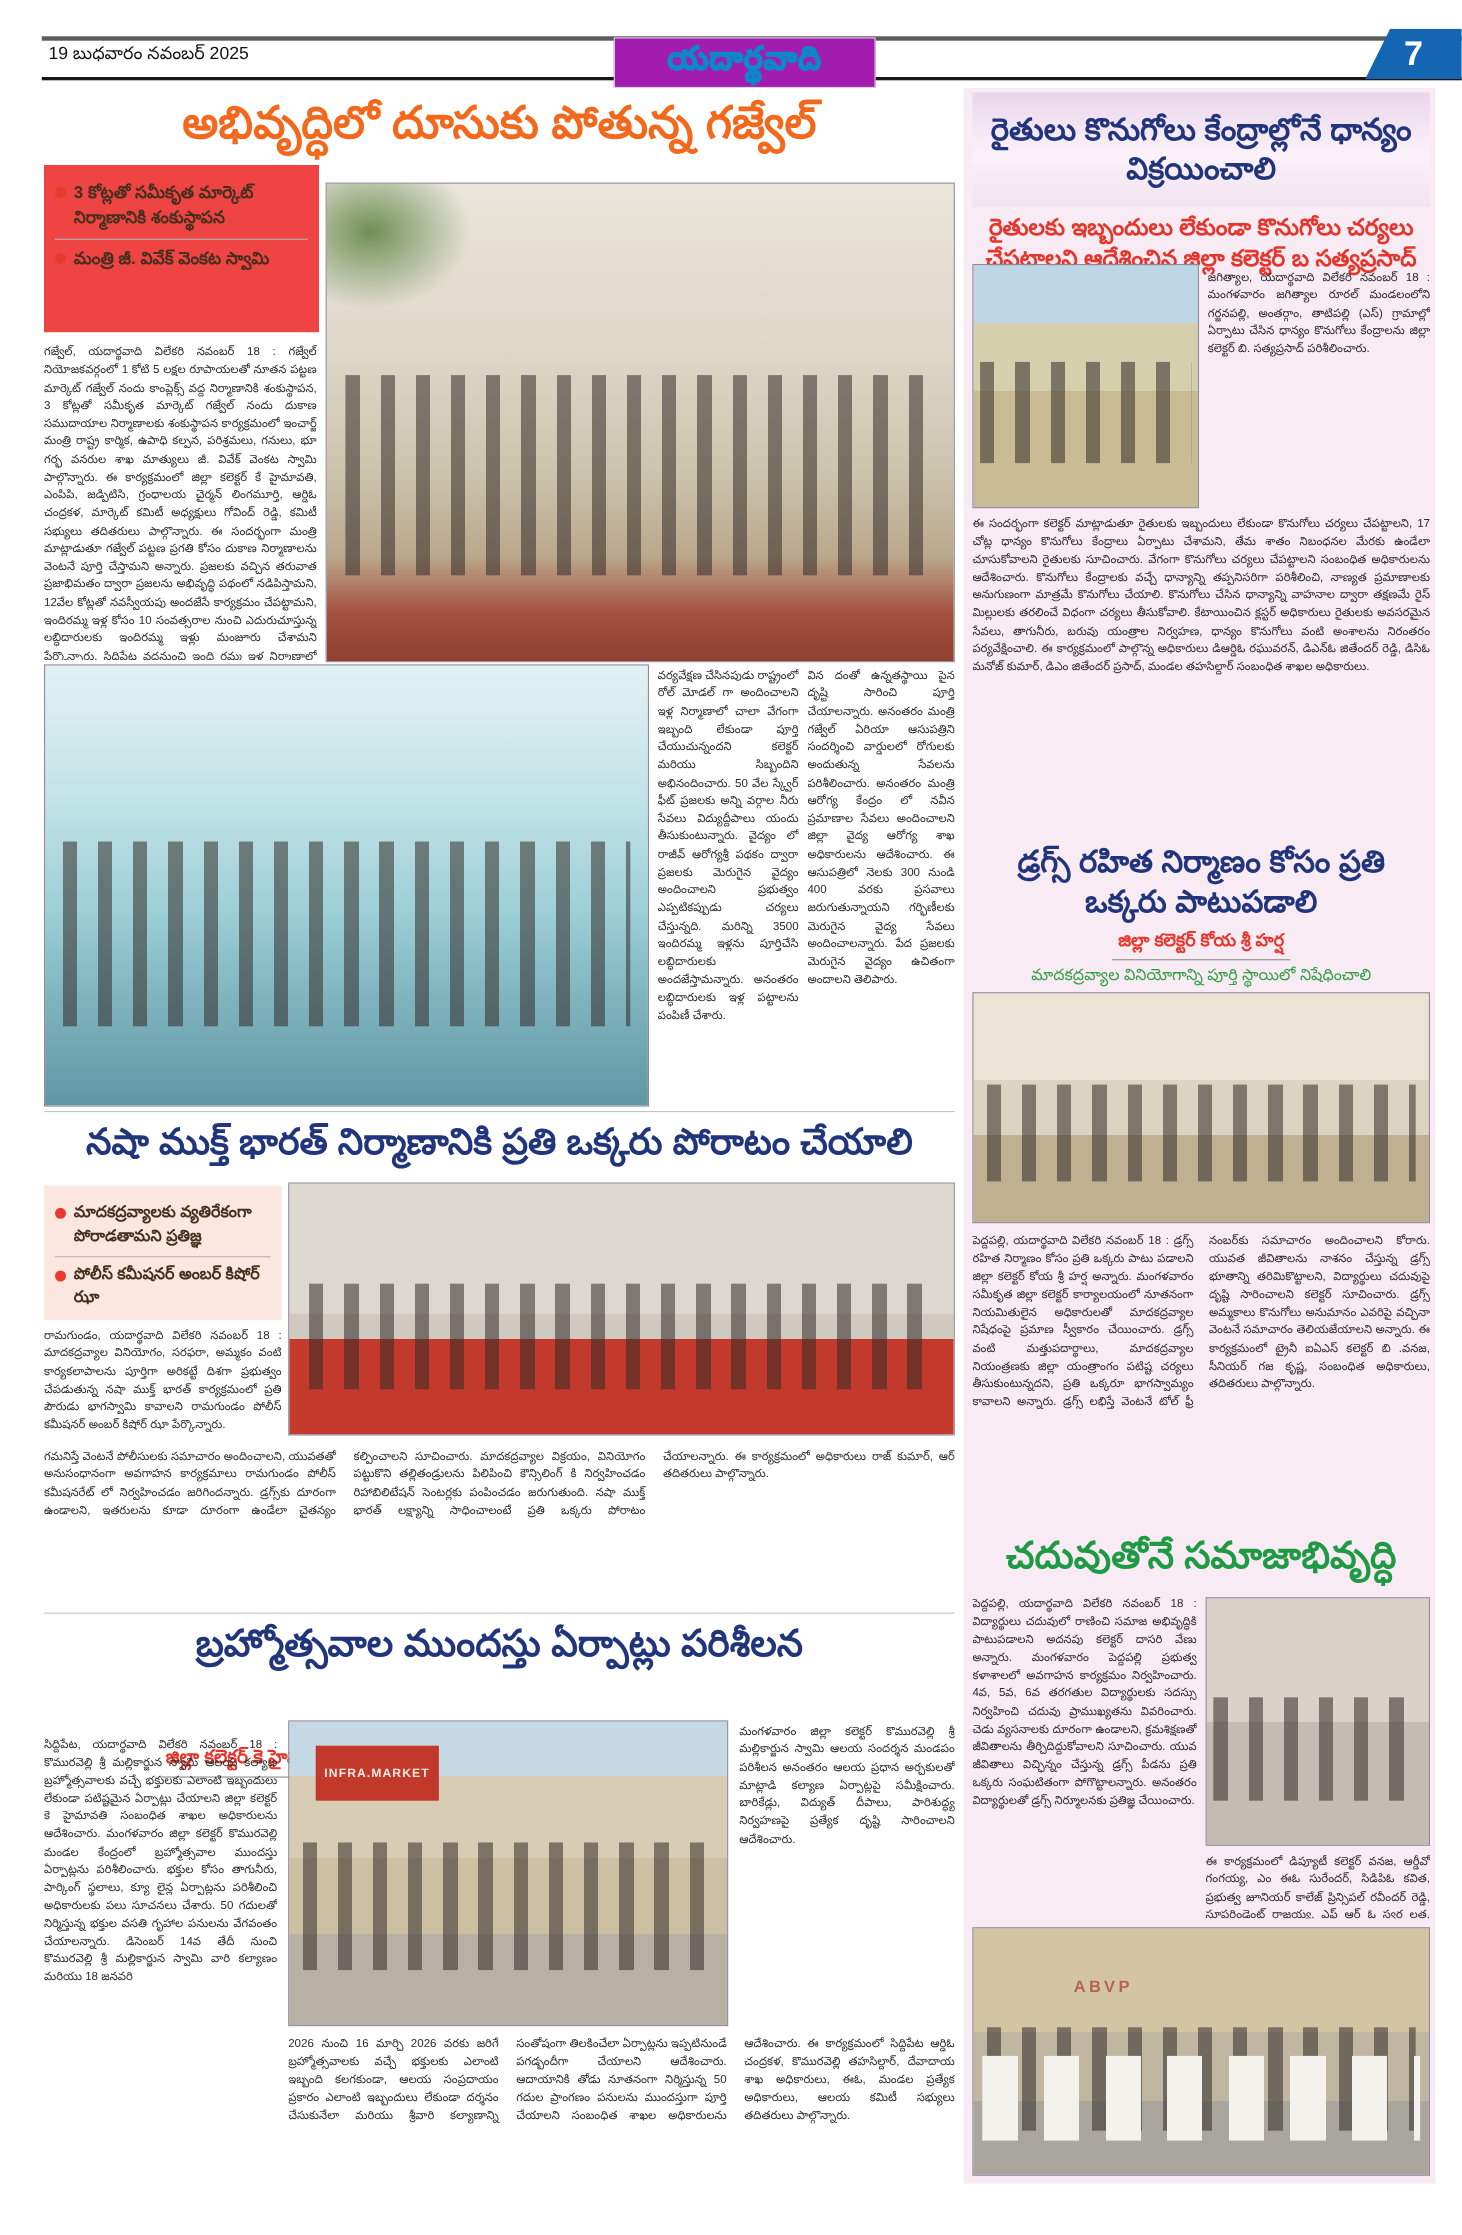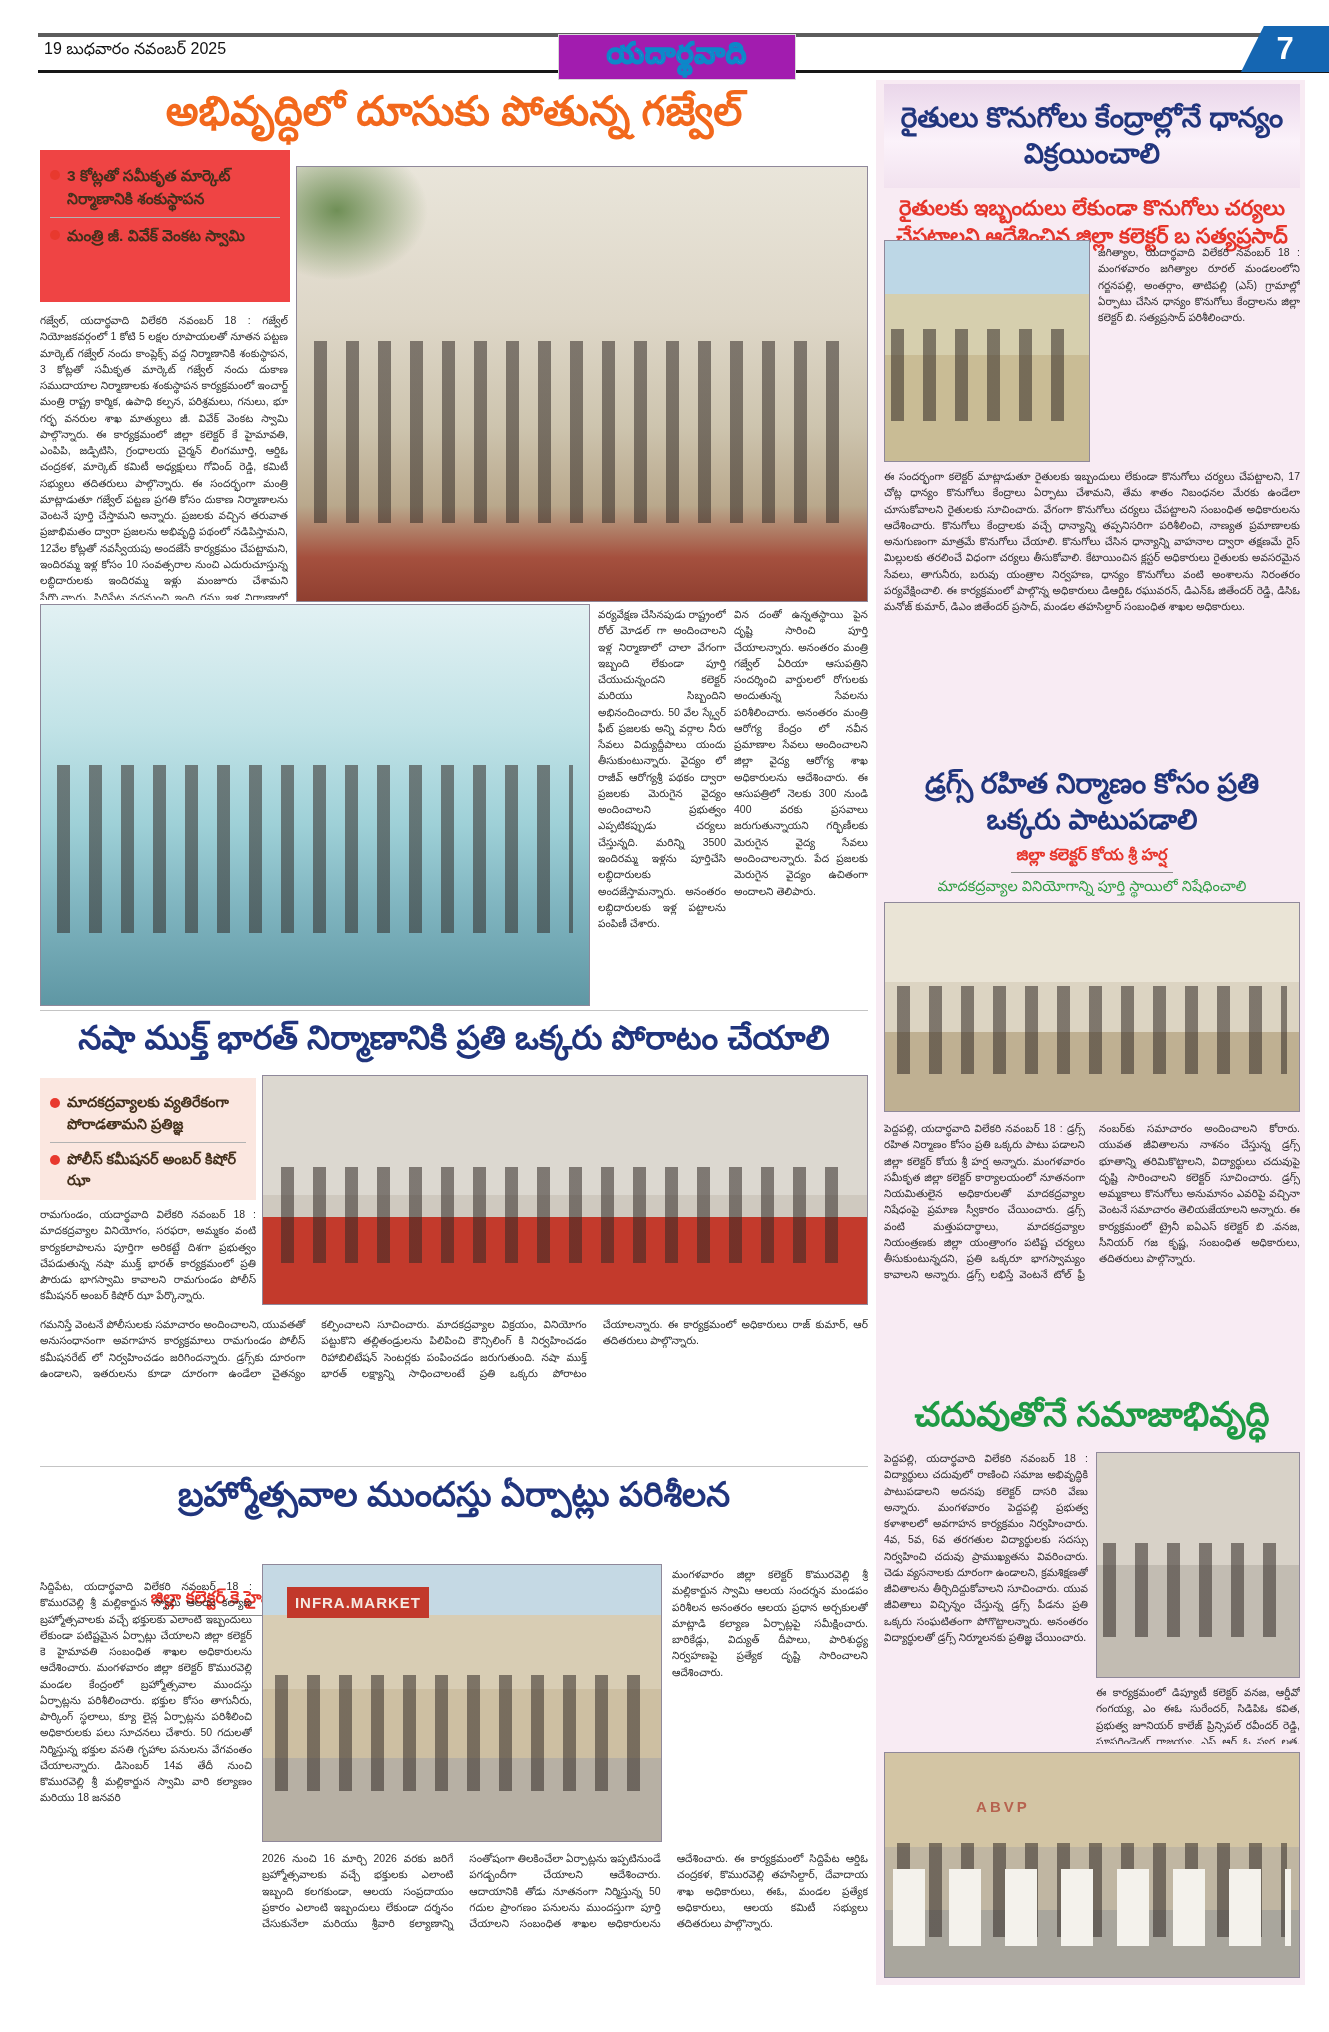--- a/index.html
+++ b/index.html
@@ -50,22 +50,22 @@
     linear-gradient(180deg,#e9e5da 0%,#ded7c8 35%,#cdc4ae 60%,#b9a88c 78%,#a5503e 90%,#8f3f30 100%);}
   .ph-hospital{background:linear-gradient(180deg,#e2f1f3 0%,#c2e3e7 30%,#9ed0d7 55%,#80b5c0 75%,#5f97a4 100%);}
   .ph-pledge-hall{background:linear-gradient(180deg,#dcd8d0 0 52%,#cfc9bf 52% 62%,#c33a2c 62% 100%);}
   .ph-street{background:linear-gradient(180deg,#c5d9e4 0 18%,#d8cdb4 18% 45%,#cdbfa2 45% 70%,#b7b0a4 70% 100%);}
   .ph-field{background:linear-gradient(180deg,#bdd7e6 0 24%,#d6cfae 24% 52%,#c9bc95 52% 100%);}
   .ph-hall2{background:linear-gradient(180deg,#eae4d6 0 38%,#dcd4c2 38% 62%,#bfb092 62% 100%);}
   .ph-speech{background:linear-gradient(180deg,#d8d2c8 0 50%,#c2bcb2 50% 100%);}
   .ph-posters{background:linear-gradient(180deg,#d3c5a4 0 42%,#c0b6a2 42% 70%,#a9a69d 70% 100%);}
   .ph-posters::after{content:"";position:absolute;left:2%;right:2%;top:52%;height:34%;
     background:repeating-linear-gradient(90deg,#f4f2ec 0 32px,rgba(0,0,0,0) 32px 56px);}
-  .sign{position:absolute;left:6%;top:8%;background:#c2392b;color:#f5e9e2;font-size:15px;
-    font-weight:bold;padding:7px 8px;letter-spacing:1px;}
+  .sign{position:absolute;left:6%;top:8%;background:#c2392b;color:#f5e9e2;font-size:11px;
+    font-weight:bold;padding:19px 8px;letter-spacing:1px;}
   .graffiti{position:absolute;left:22%;top:20%;color:#b04a3a;font-size:15px;font-weight:bold;
     letter-spacing:3px;opacity:.8;}
   
   .rpanel{position:absolute;left:876px;top:80px;width:429px;height:1905px;background:#f8ebf3;}
   .headbox{position:absolute;left:884px;top:84px;width:416px;height:104px;
     background:linear-gradient(180deg,#ead6ea 0%,#fbf2fa 55%,#f2e2ef 100%);
     display:flex;align-items:center;justify-content:center;padding:0 14px;box-sizing:border-box;}
   
   .cbar{position:absolute;left:38px;right:6px;top:1990px;height:26px;display:flex;gap:22px;align-items:center;}
 </style>

